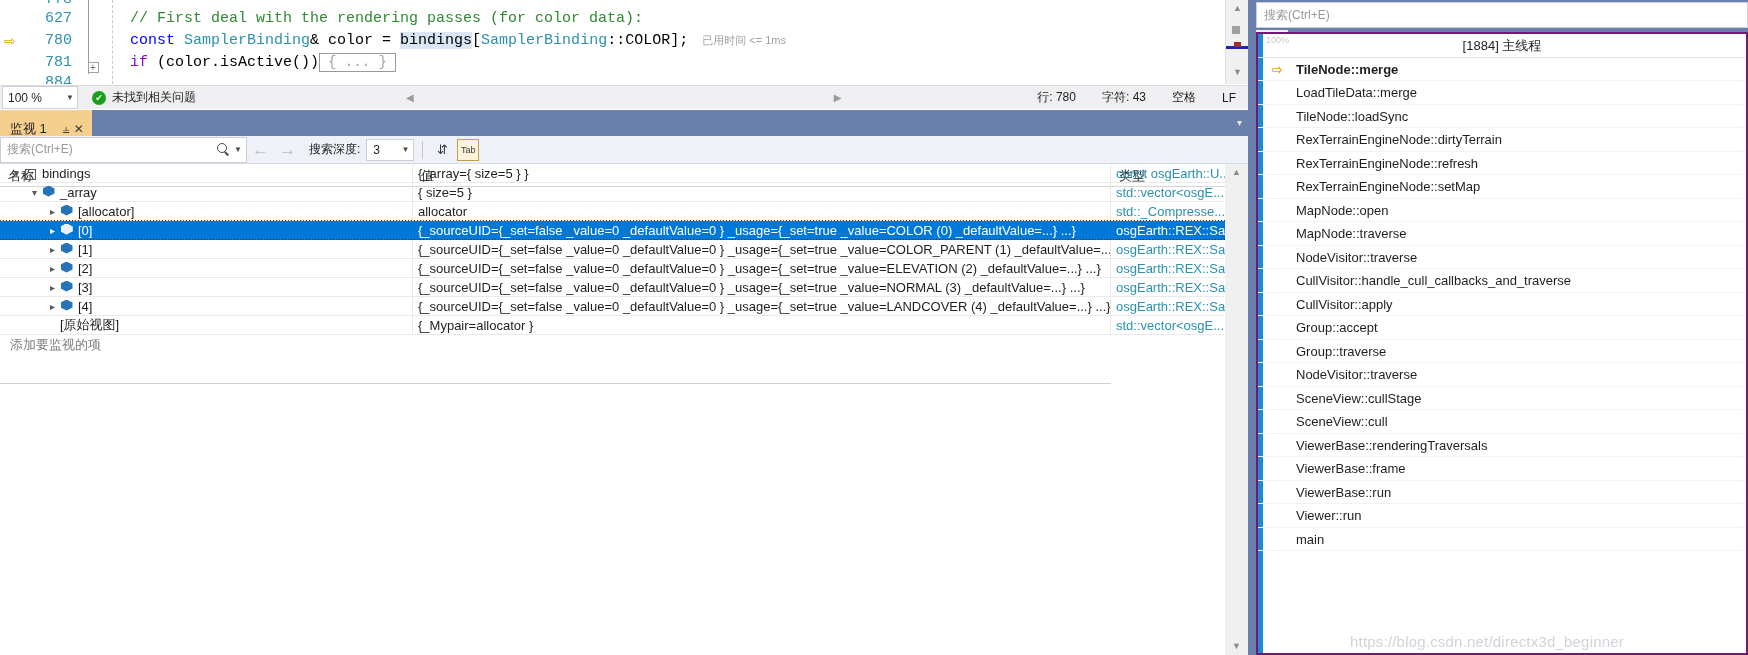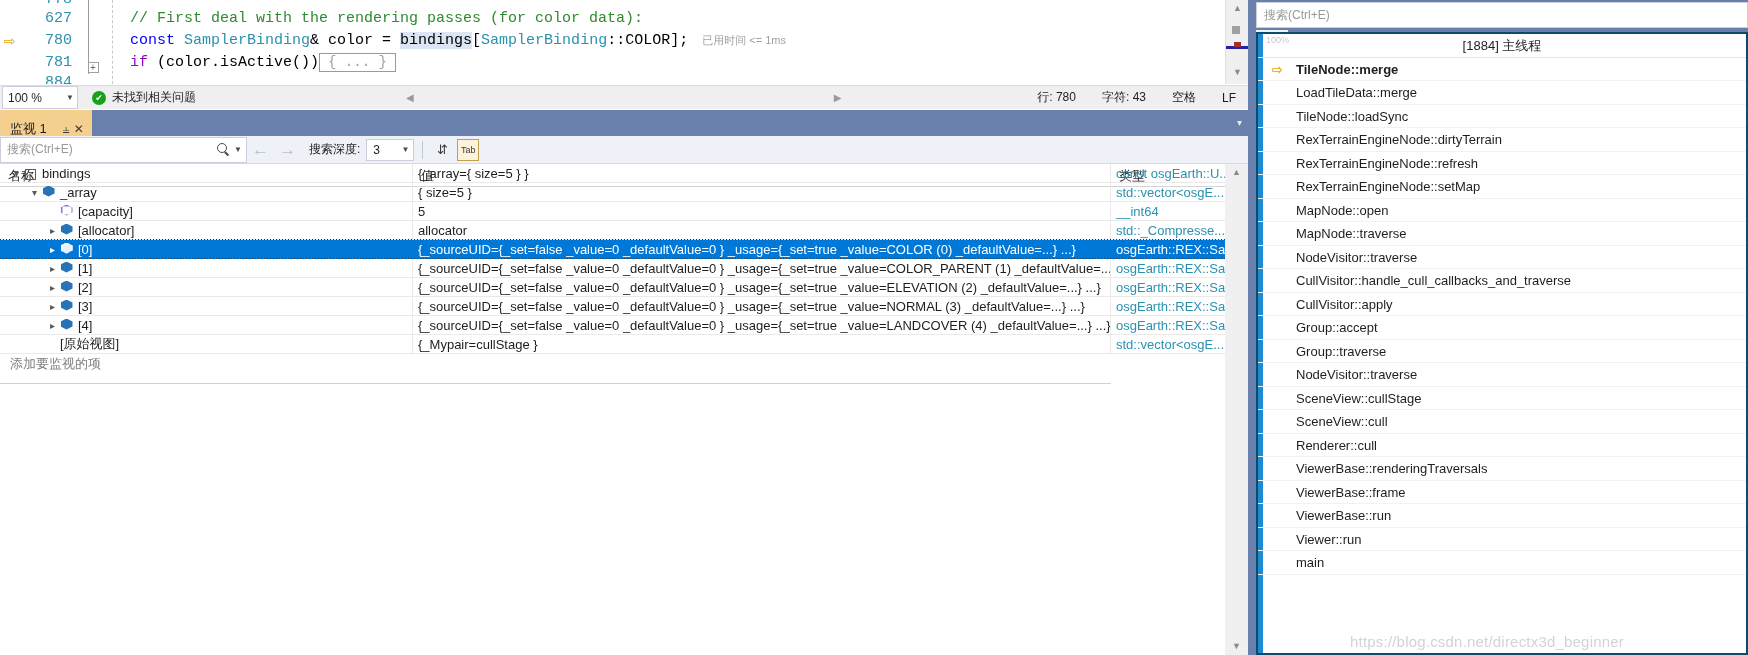--- a/index.html
+++ b/index.html
@@ -254,21 +254,21 @@
     background: #ffffff; border: 1px solid #cccedb;
     display: flex; align-items: center; padding-left: 7px;
     color: #999999; font-size: 12px;
   }
   #cs-gutter {
     position: absolute; left: 8px; top: 30px; width: 32px; height: 625px;
     background: #eef1f7;
   }
   #cs-list {
     position: absolute; left: 8px; top: 32px; width: 492px; height: 623px;
-    border: 2px solid #0c4a6e; background: #ffffff; overflow: hidden;
+    border: 2px solid #701a75; background: #ffffff; overflow: hidden;
   }
   .cs-row {
     position: relative; height: 23.5px; line-height: 23.5px;
     border-bottom: 1px solid #f2f2f2; font-size: 13px; color: #1e1e1e;
     padding-left: 38px; white-space: nowrap;
   }
   .cs-row.header {
     text-align: center; padding-left: 0; color: #1e1e1e;
     border-bottom: 1px solid #e4e4e4;
   }
@@ -419,29 +419,20 @@
             <div class="cell-name" style="padding-left:28px">
               <span class="expander tri-down"></span>
               <span class="ico"><span class="hex"></span></span>
               <span class="nm c-name">_array</span>
             </div>
             <div class="cell-value c-value">{ size=5 }</div>
             <div class="cell-type c-type">std::vector&lt;osgE...</div>
           </div>
           <div class="grow">
             <div class="cell-name" style="padding-left:46px">
-              <span class="expander"></span>
-              <span class="ico"><span class="hex outline"></span></span>
-              <span class="nm c-name">[capacity]</span>
-            </div>
-            <div class="cell-value c-value">5</div>
-            <div class="cell-type c-type">__int64</div>
-          </div>
-          <div class="grow">
-            <div class="cell-name" style="padding-left:46px">
               <span class="expander tri-right"></span>
               <span class="ico"><span class="hex"></span></span>
               <span class="nm c-name">[allocator]</span>
             </div>
             <div class="cell-value c-value">allocator</div>
             <div class="cell-type c-type">std::_Compresse...</div>
           </div>
           <div class="grow sel">
             <div class="cell-name" style="padding-left:46px">
               <span class="expander tri-right"></span>
@@ -486,21 +477,21 @@
             </div>
             <div class="cell-value c-value">{_sourceUID={_set=false _value=0 _defaultValue=0 } _usage={_set=true _value=LANDCOVER (4) _defaultValue=...} ...}</div>
             <div class="cell-type c-type">osgEarth::REX::Sa...</div>
           </div>
           <div class="grow">
             <div class="cell-name" style="padding-left:28px">
               <span class="expander"></span>
               <span class="ico"></span>
               <span class="nm c-name">[原始视图]</span>
             </div>
-            <div class="cell-value c-value">{_Mypair=cullStage }</div>
+            <div class="cell-value c-value">{_Mypair=allocator }</div>
             <div class="cell-type c-type">std::vector&lt;osgE...</div>
           </div>
         </div>
 
       <div class="addwatch">添加要监视的项</div>
       <div id="grid-bottom-line"></div>
     </div>
   </div>
 
   <div id="watch-scroll">
@@ -530,21 +521,20 @@
           <div class="cs-row"><span>MapNode::open</span></div>
           <div class="cs-row"><span>MapNode::traverse</span></div>
           <div class="cs-row"><span>NodeVisitor::traverse</span></div>
           <div class="cs-row"><span>CullVisitor::handle_cull_callbacks_and_traverse</span></div>
           <div class="cs-row"><span>CullVisitor::apply</span></div>
           <div class="cs-row"><span>Group::accept</span></div>
           <div class="cs-row"><span>Group::traverse</span></div>
           <div class="cs-row"><span>NodeVisitor::traverse</span></div>
           <div class="cs-row"><span>SceneView::cullStage</span></div>
           <div class="cs-row"><span>SceneView::cull</span></div>
-          <div class="cs-row"><span>Renderer::cull</span></div>
           <div class="cs-row"><span>ViewerBase::renderingTraversals</span></div>
           <div class="cs-row"><span>ViewerBase::frame</span></div>
           <div class="cs-row"><span>ViewerBase::run</span></div>
           <div class="cs-row"><span>Viewer::run</span></div>
           <div class="cs-row"><span>main</span></div>
         </div>
       <span class="watermark">https://blog.csdn.net/directx3d_beginner</span>
     </div>
   </div>
 

